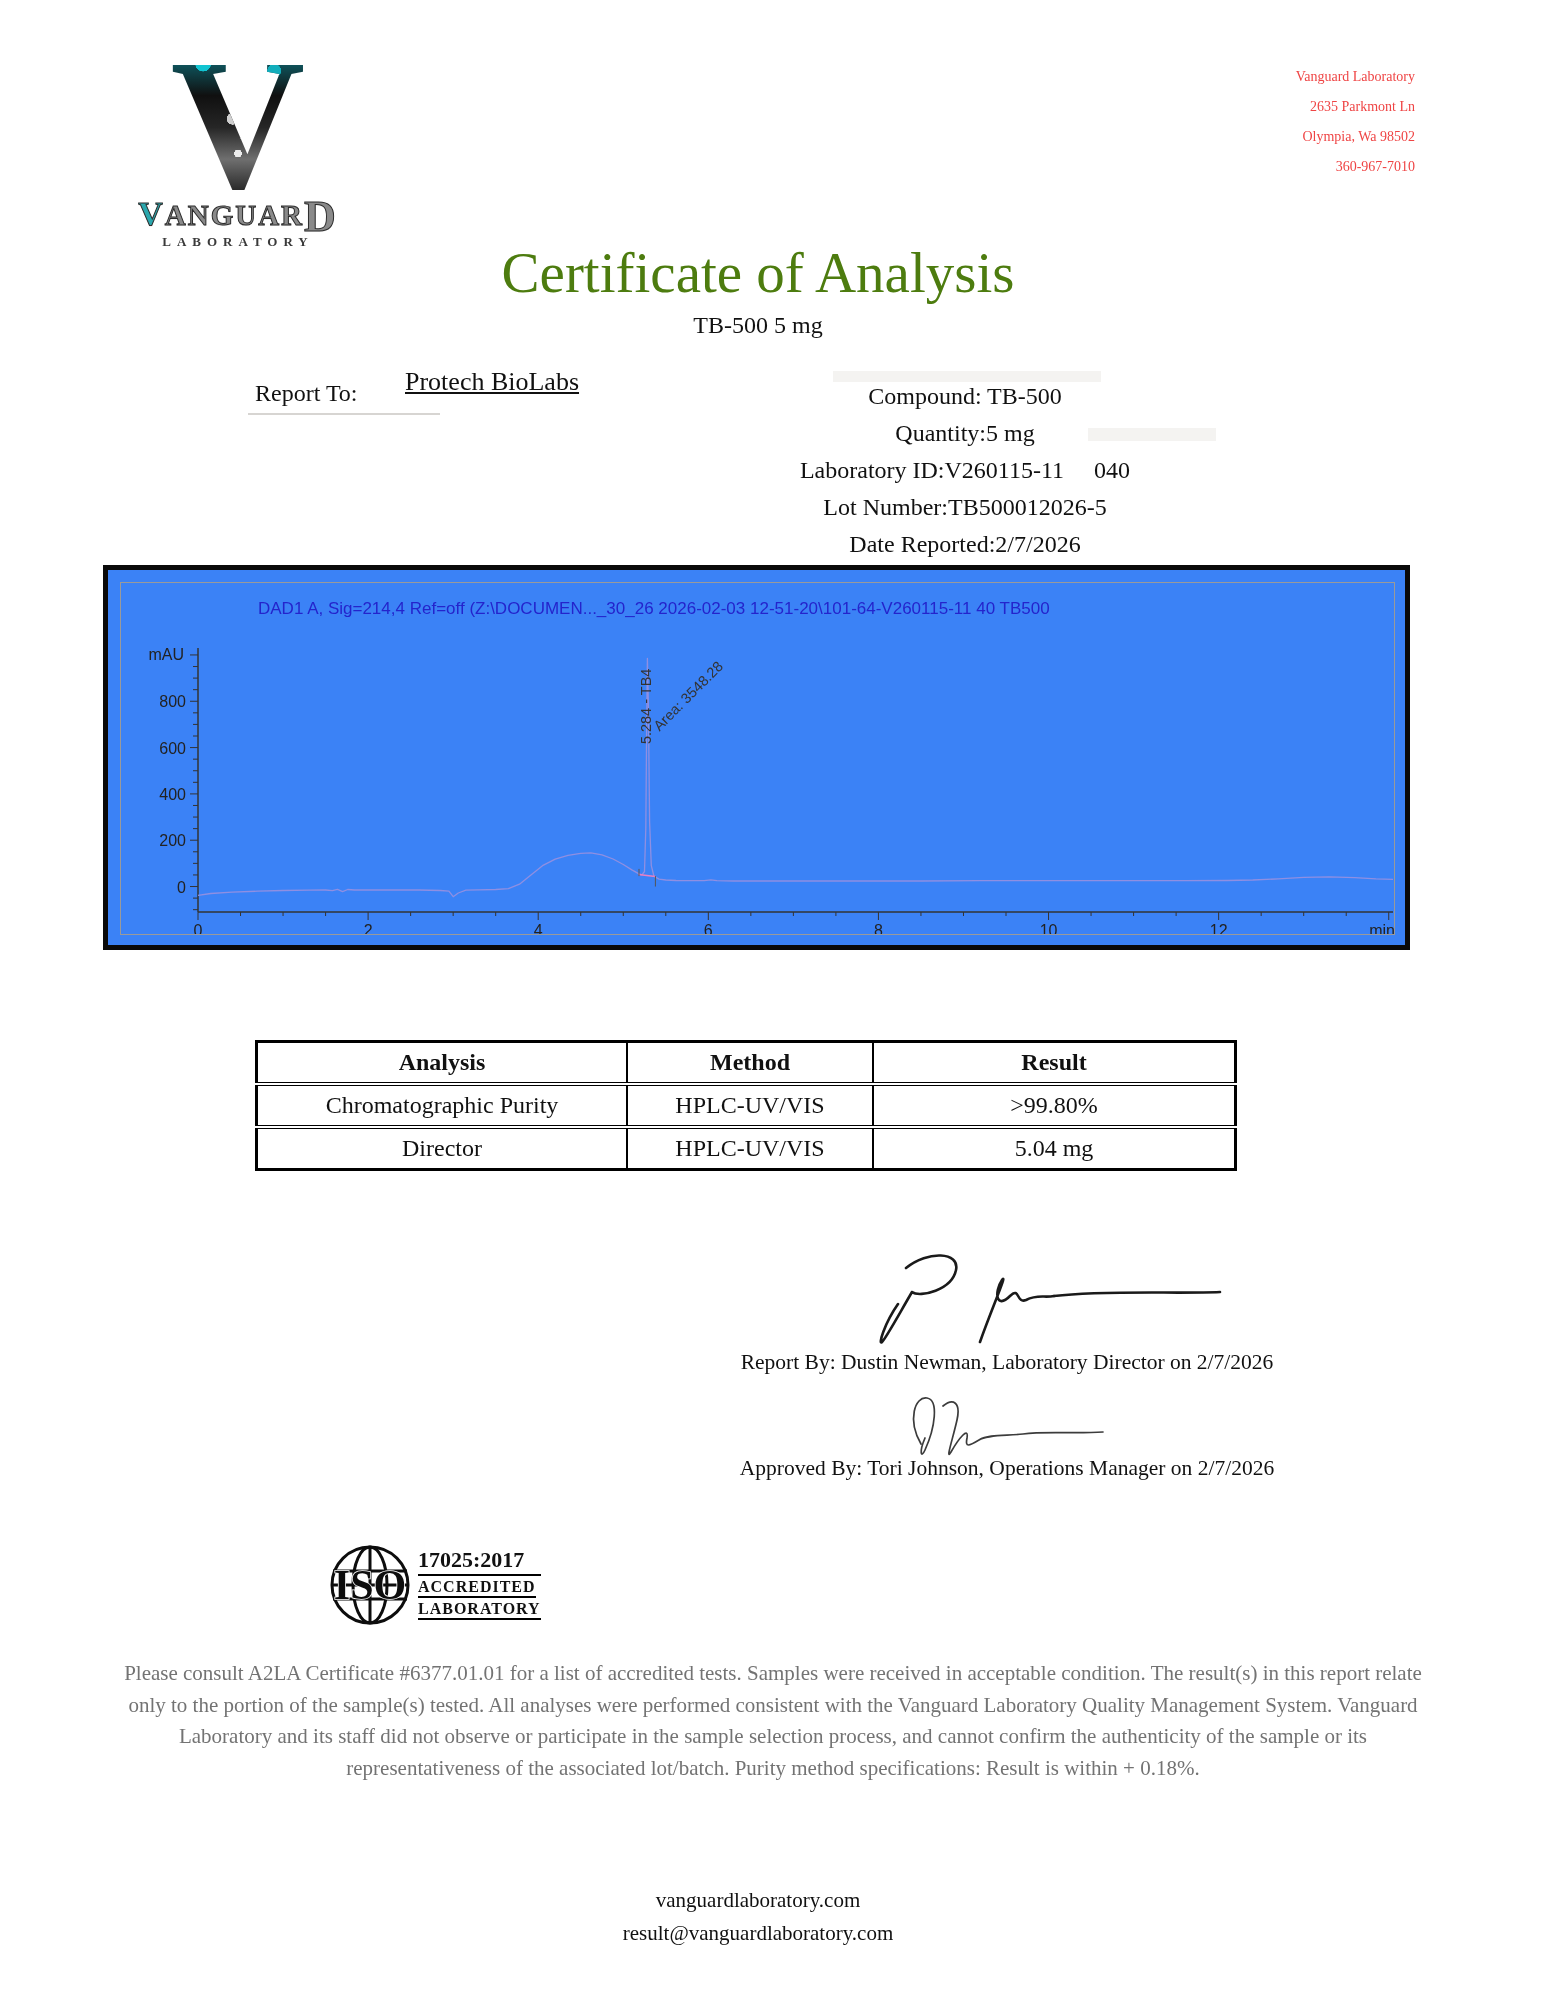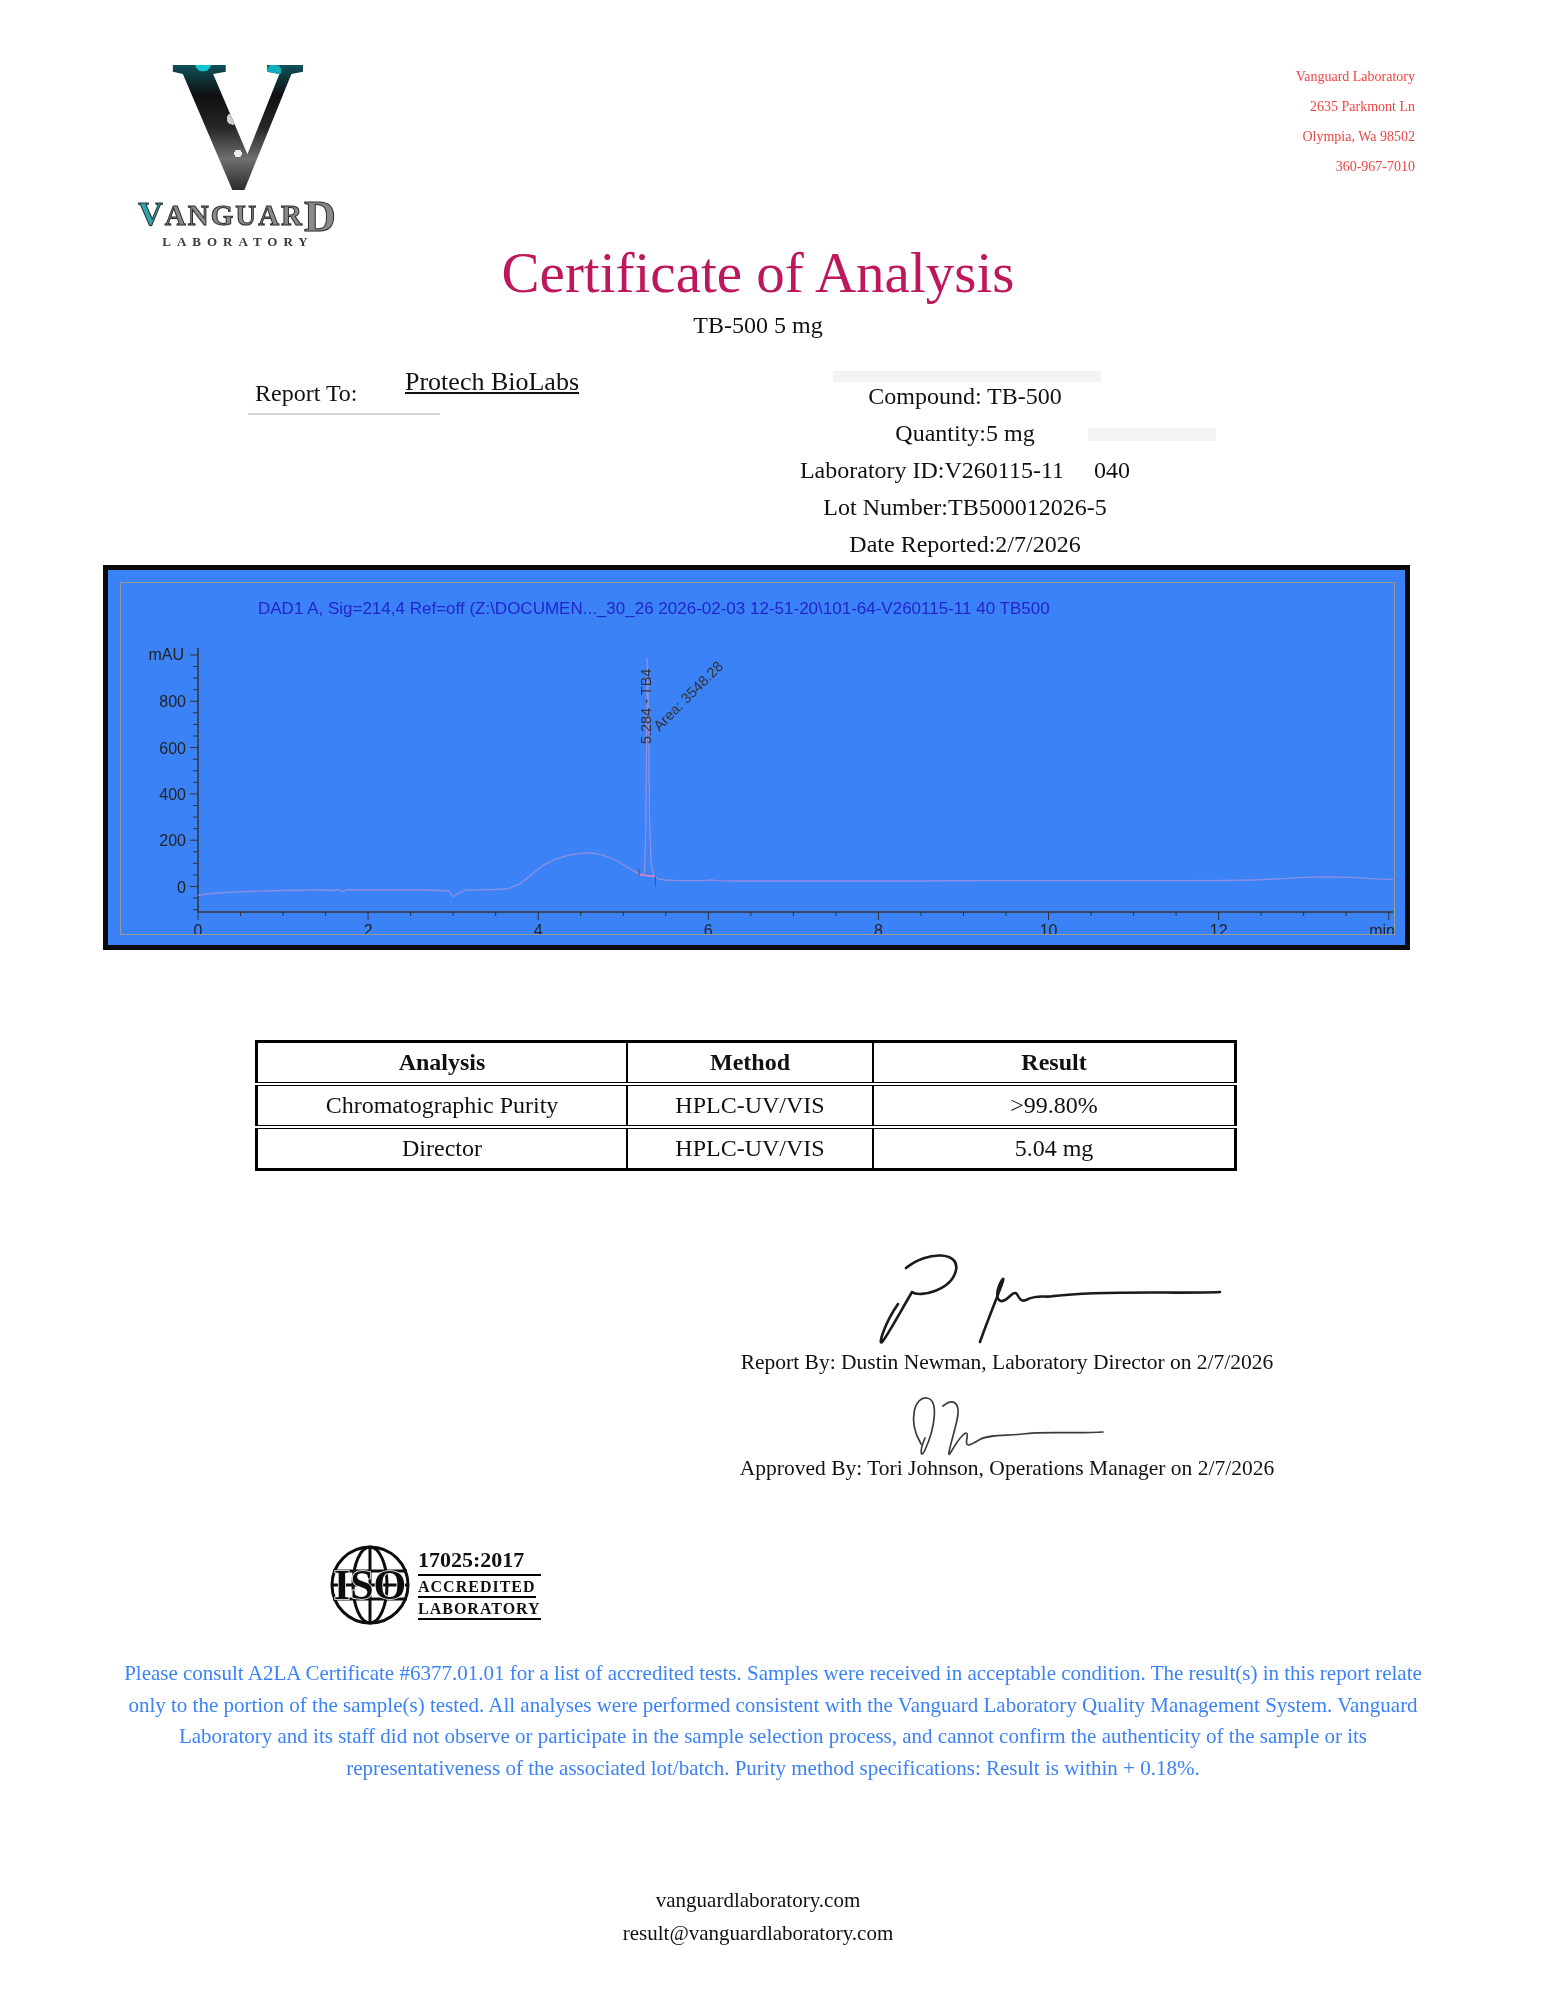--- a/index.html
+++ b/index.html
@@ -21,21 +21,21 @@
       radial-gradient(circle 5px at 55% 58%, #b5b5b5 97%,transparent),
       radial-gradient(circle 4px at 50% 70%, #ececec 97%,transparent),
       linear-gradient(180deg,#0e6d78 0%,#101010 30%,#262626 52%,#6f6f6f 74%,#1b1b1b 100%);}
   .logo-word{margin-top:-6px;font-weight:bold;color:#8a8a8a;letter-spacing:2px;
     -webkit-text-stroke:1px #2c2c2c;text-shadow:0 1px 0 #e8e8e8;}
   .logo-word .lw-first{font-size:34px;color:#2aa7ad;}
   .logo-word .lw-mid{font-size:29px;}
   .logo-word .lw-last{font-size:44px;vertical-align:-6px;}
   .logo-sub{margin-top:-8px;font-weight:bold;font-size:13px;letter-spacing:6px;color:#3a3a3a;}
 
-  .title{position:absolute;top:240px;left:0;width:1516px;text-align:center;font-size:57px;color:#be185d;}
+  .title{position:absolute;top:240px;left:0;width:1516px;text-align:center;font-size:57px;color:#4d7c0f;}
   .subtitle{position:absolute;top:312px;left:0;width:1516px;text-align:center;font-size:24px;}
 
   .report-to-label{position:absolute;left:255px;top:380px;font-size:24px;}
   .report-to-underline{position:absolute;left:248px;top:413px;width:192px;height:2px;background:#d7d5d2;}
   .report-to-value{position:absolute;left:405px;top:367px;font-size:26px;text-decoration:underline;}
 
   .info-block{position:absolute;left:620px;top:378px;width:690px;text-align:center;font-size:24px;line-height:37px;}
   .info-line{white-space:pre-wrap;}
   .artifact{position:absolute;background:#f4f3f1;}
 
@@ -61,21 +61,21 @@
   .sig{position:absolute;}
   .sig-caption{position:absolute;left:572px;width:870px;text-align:center;font-size:21.5px;}
 
   
   .iso{position:absolute;left:328px;top:1543px;}
   .iso-text{position:absolute;left:418px;top:1547px;font-family:"Liberation Serif",serif;}
   .iso-l1{display:block;font-size:22px;font-weight:bold;border-bottom:2px solid #000;padding-bottom:1px;}
   .iso-l2,.iso-l3{display:inline-block;font-size:16px;font-weight:bold;letter-spacing:1px;border-bottom:2px solid #000;margin-top:2px;}
   .iso-l3{display:block;}
 
-  .disclaimer{position:absolute;left:112px;top:1658px;width:1322px;text-align:center;font-size:21px;line-height:31.5px;color:#3b82f6;}
+  .disclaimer{position:absolute;left:112px;top:1658px;width:1322px;text-align:center;font-size:21px;line-height:31.5px;color:#737373;}
 
   .footer{position:absolute;left:0;top:1884px;width:1516px;text-align:center;font-size:21px;line-height:33px;}
 </style>
 </head>
 <body>
 
 <div class="page">
 
   <div class="logo">
     <span class="logo-v">V</span>

